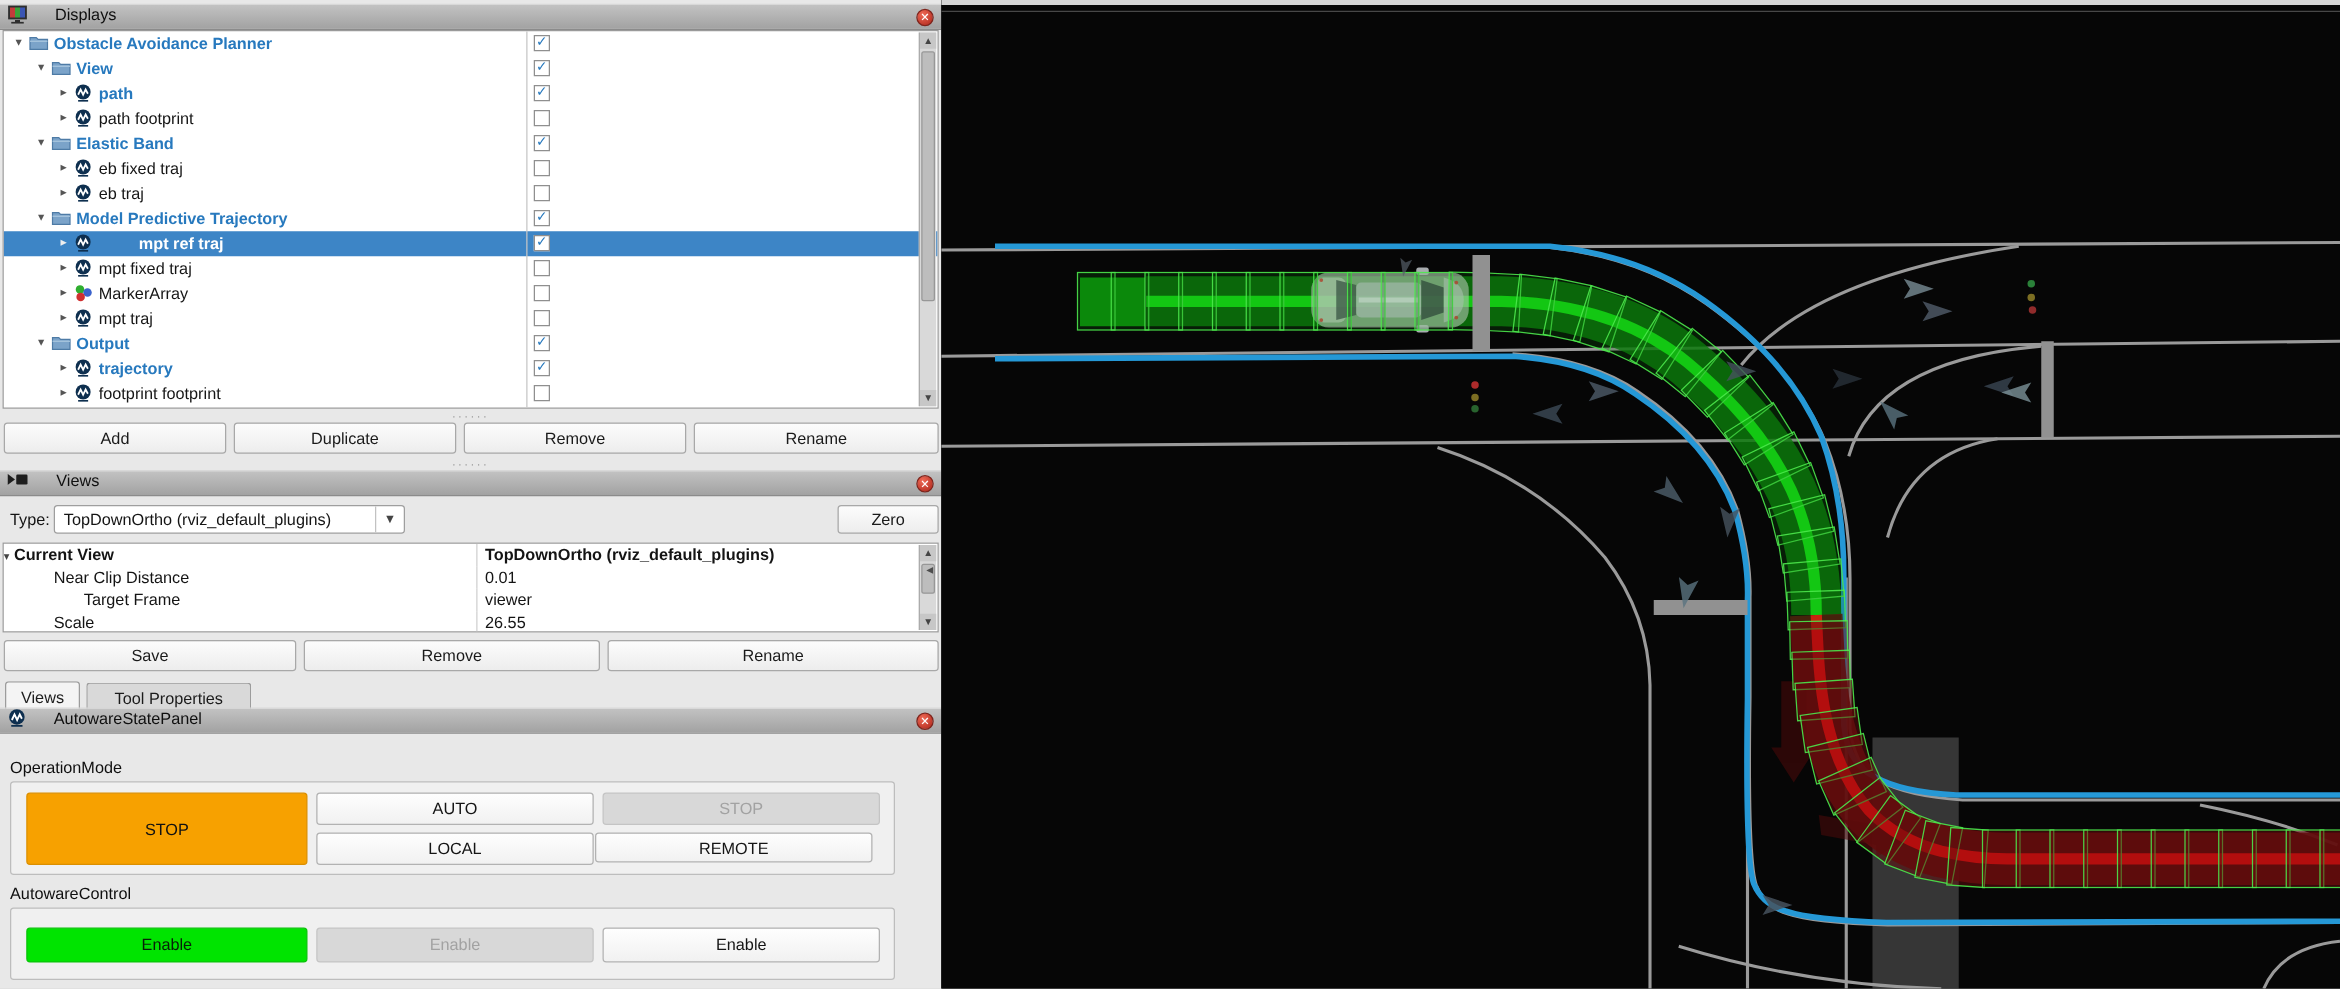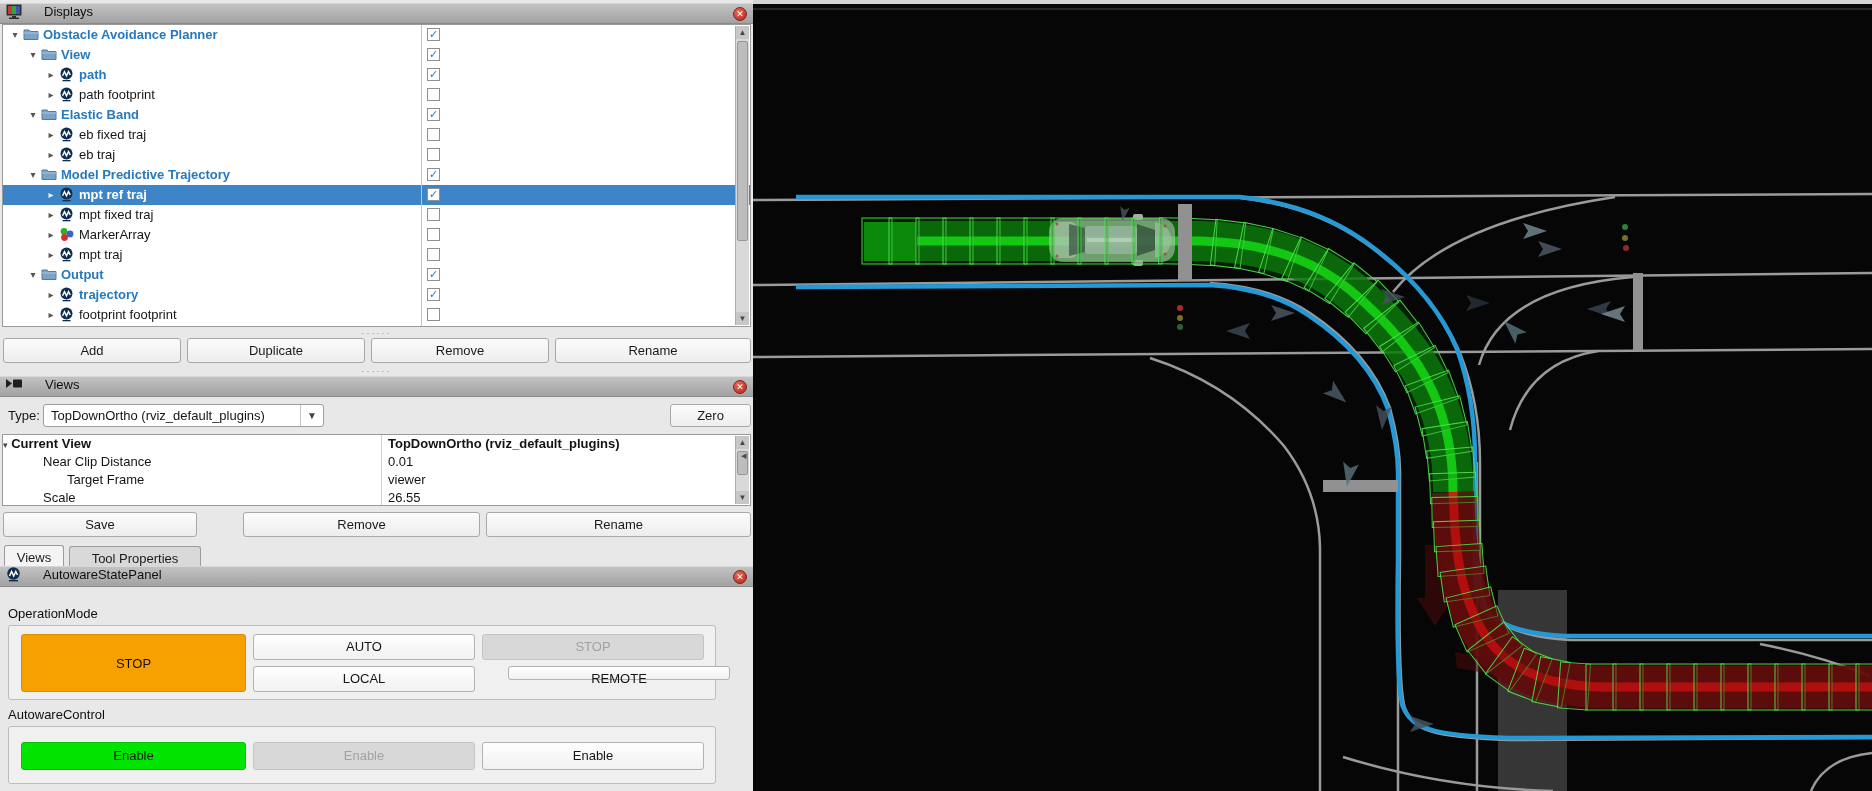--- a/index.html
+++ b/index.html
@@ -16,21 +16,21 @@
     color:#fff;font-size:9px;font-weight:bold;line-height:12px;text-align:center;}
   
   #tree{position:absolute;left:2px;top:24px;width:749px;height:303px;background:#fff;border:1px solid #9a9a9a;box-sizing:border-box;overflow:hidden;}
   #tree-coldiv{position:absolute;left:418px;top:0;bottom:0;border-left:1px solid #c6c6c6;}
   .trow{position:relative;height:20px;line-height:20px;white-space:nowrap;}
   .trow .arrow{position:absolute;top:0;font-size:10px;color:#555;width:12px;text-align:center;}
   .trow .ticon{position:absolute;top:2px;width:16px;height:16px;}
   .trow .tlabel{position:absolute;top:0;color:#161616;}
   .trow .tlabel.hl{color:#2779be;font-weight:bold;}
   .trow.sel{background:#3d85c6;}
-  .trow.sel .tlabel{color:#fff;font-weight:bold;}
+  .trow.sel .tlabel{color:#fff;font-weight:bold;margin-left:32px;}
   .trow.sel .arrow{color:#eee;}
   .cb{position:absolute;left:424px;top:3px;width:13px;height:13px;background:#fff;border:1px solid #8f8f8f;box-sizing:border-box;
     text-align:center;line-height:11px;font-size:11px;font-weight:bold;color:#2779be;}
   
   .vscroll{position:absolute;right:1px;top:1px;bottom:1px;width:14px;background:#d9d9d9;border-left:1px solid #ababab;box-sizing:border-box;}
   .vscroll .sarr{position:absolute;left:0;width:13px;height:13px;background:#c7c7c7;color:#444;font-size:8px;line-height:13px;text-align:center;}
   .vscroll .up{top:0;} .vscroll .dn{bottom:0;}
   .vscroll .thumb{position:absolute;left:1px;width:11px;background:#bdbdbd;border:1px solid #979797;border-radius:2px;box-sizing:border-box;}
   .splitdots{position:absolute;left:0;width:753px;text-align:center;color:#909090;font-size:9px;letter-spacing:2px;height:8px;line-height:8px;}
   
@@ -286,21 +286,21 @@
           </div>
         </div>
       <div class="vscroll">
         <div class="sarr up">▲</div>
         <div class="sarr dn">▼</div>
         <div class="thumb" style="top:15px;height:24px;"></div>
       </div>
     </div>
 
     <div id="views-buttons">
-        <div class="pbtn" style="left: 3px; top: 512px; width: 194px;">Save</div>
+        <div class="pbtn" style="left: 3px; top: 512px; width: 234px;">Save</div>
         <div class="pbtn" style="left: 243px; top: 512px; width: 237px;">Remove</div>
         <div class="pbtn" style="left: 486px; top: 512px; width: 265px;">Rename</div>
       </div>
 
     <div id="tabs">
         <div class="tab active" style="left: 4px; top: 545px; width: 60px; height: 24px; line-height: 24px;">Views</div>
         <div class="tab" style="left: 69px; top: 546px; width: 132px; height: 23px; line-height: 23px;">Tool Properties</div>
       </div>
 
     <div class="splitdots" style="top:572px;">······</div>
@@ -314,21 +314,21 @@
       <span class="ttl">AutowareStatePanel</span>
       <div class="closebtn">✕</div>
     </div>
 
     <div class="sectlabel" style="top:606px;">OperationMode</div>
     <div class="gbox" style="top:625px;height:75px;">
       <div class="awbtn orange" style="left:12px;top:8px;width:225px;height:58px;line-height:58px;">STOP</div>
       <div class="awbtn white" style="left:244px;top:8px;width:222px;height:26px;line-height:24px;">AUTO</div>
       <div class="awbtn disabled" style="left:473px;top:8px;width:222px;height:26px;line-height:24px;">STOP</div>
       <div class="awbtn white" style="left:244px;top:40px;width:222px;height:26px;line-height:24px;">LOCAL</div>
-      <div class="awbtn white" style="left:499px;top:40px;width:222px;height:14px;line-height:24px;">REMOTE</div>
+      <div class="awbtn white" style="left:467px;top:40px;width:222px;height:24px;line-height:24px;">REMOTE</div>
     </div>
 
     <div class="sectlabel" style="top:707px;">AutowareControl</div>
     <div class="gbox" style="top:726px;height:58px;">
       <div class="awbtn green" style="left:12px;top:15px;width:225px;height:28px;line-height:26px;">Enable</div>
       <div class="awbtn disabled" style="left:244px;top:15px;width:222px;height:28px;line-height:26px;">Enable</div>
       <div class="awbtn white" style="left:473px;top:15px;width:222px;height:28px;line-height:26px;">Enable</div>
     </div>
 
     <div id="collapse-arrow">◂</div>

